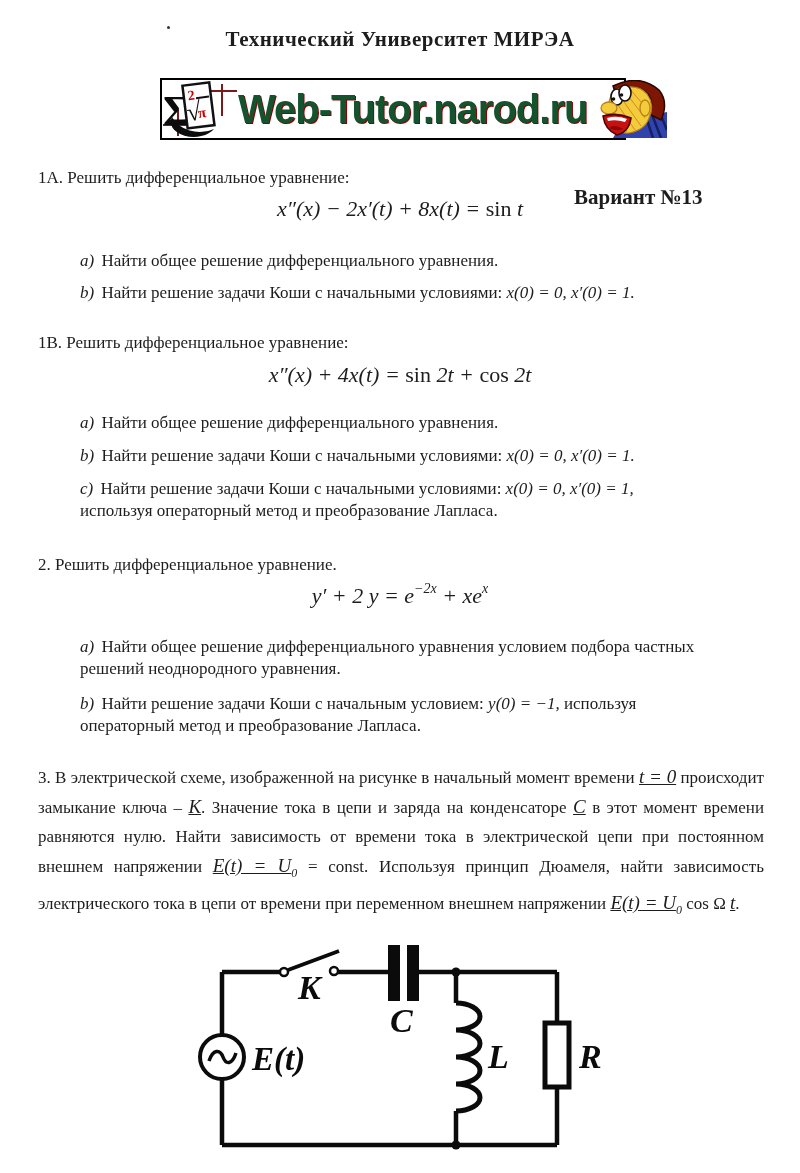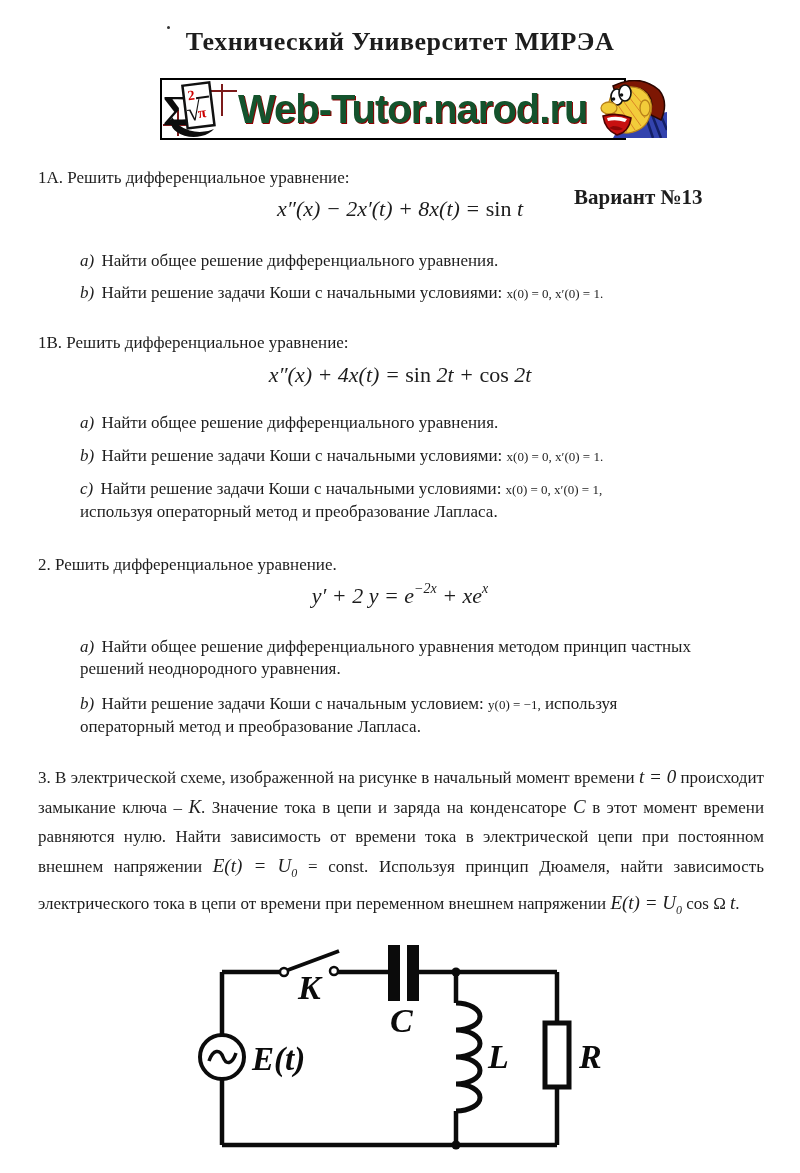--- a/index.html
+++ b/index.html
@@ -5,45 +5,45 @@
   html,body { margin:0; padding:0; background:#ffffff; }
   .page {
     position:relative; width:800px; height:1173px; background:#ffffff;
     font-family:"Liberation Serif", serif; color:#1d1d1d; overflow:hidden;
   }
   .abs { position:absolute; }
 
   .speck { left:167px; top:26px; width:3px; height:3px; background:#333; border-radius:50%; }
 
   .doc-title { left:0; top:27px; width:800px; text-align:center;
-    font-size:26px; font-weight:bold; letter-spacing:0.5px; }
+    font-size:21px; font-weight:bold; letter-spacing:0.5px; }
 
   
   .banner { left:160px; top:78px; width:462px; height:58px; border:2px solid #000;
     background:#fff; display:flex; align-items:center; }
   .logo-box { flex:0 0 76px; height:58px; position:relative; }
   .site-text { flex:1 1 auto; text-align:right;
     font-family:"Liberation Sans", sans-serif; font-weight:bold; font-size:40px;
     color:#14532d; text-shadow:1px 1px 0 #8d0000; letter-spacing:-1px;
     white-space:nowrap; }
   .mascot-box { flex:0 0 80px; height:58px; position:relative; }
 
   .variant { left:574px; top:157px; font-size:21px; font-weight:bold;margin-top:28px; }
 
   .sec-title { left:38px; font-size:17px; }
   .eq { left:0; width:800px; text-align:center; font-size:22px; font-style:italic; }
   .eq .fn { font-style:normal;margin-top:28px; }
   .eq sup { font-size:14px; position:relative; top:-2px; }
 
   .item { left:80px; width:690px; font-size:17px; line-height:22px; }
   .item .letter { font-style:italic; padding-right:3px; }
-  .imath { font-size:13px; }
+  .imath { font-style:italic; font-size:17px; }
 
   .para { left:38px; width:726px; font-size:17px; line-height:29px; text-align:justify; }
-  .pmath { font-style:italic; font-size:19px; }
+  .pmath { font-style:italic; font-size:19px;text-decoration:underline; }
   .pmath sub, .para sub { font-size:12px; font-style:italic; }
 
   .circuit { left:180px; top:933px; }
   .circ-label { font-family:"Liberation Serif", serif; font-weight:bold; font-style:italic; }
 </style>
 </head>
 <body>
 
 <div class="page">
 
@@ -98,21 +98,21 @@
   <div class="abs item" style="top:282px"><span class="letter">b)</span> <span>Найти решение задачи Коши с начальными условиями:</span> <span class="imath">x(0) = 0,  x′(0) = 1.</span></div>
 
   <div class="abs sec-title" style="top:333px">1В. Решить дифференциальное уравнение:</div>
   <div class="abs eq" style="top:362px"><span>x″(x) + 4x(t) = </span><span class="fn">sin </span><span>2t + </span><span class="fn">cos </span><span>2t</span></div>
   <div class="abs item" style="top:412px"><span class="letter">a)</span> <span>Найти общее решение дифференциального уравнения.</span></div>
   <div class="abs item" style="top:445px"><span class="letter">b)</span> <span>Найти решение задачи Коши с начальными условиями:</span> <span class="imath">x(0) = 0, x′(0) = 1.</span></div>
   <div class="abs item" style="top:478px"><span class="letter">c)</span> <span>Найти решение задачи Коши с начальными условиями:</span> <span class="imath">x(0) = 0, x′(0) = 1,</span><br><span>используя операторный метод и преобразование Лапласа.</span></div>
 
   <div class="abs sec-title" style="top:555px">2. Решить дифференциальное уравнение.</div>
   <div class="abs eq" style="top:583px"><span>y′ + 2 y = e</span><sup>−2x</sup><span> + xe</span><sup>x</sup></div>
-  <div class="abs item" style="top:636px"><span class="letter">a)</span> <span>Найти общее решение дифференциального уравнения методом принцип частных</span><br><span>решений неоднородного уравнения.</span></div>
+  <div class="abs item" style="top:636px"><span class="letter">a)</span> <span>Найти общее решение дифференциального уравнения условием подбора частных</span><br><span>решений неоднородного уравнения.</span></div>
   <div class="abs item" style="top:693px"><span class="letter">b)</span> <span>Найти решение задачи Коши с начальным условием:</span> <span class="imath">y(0) = −1,</span> <span>используя</span><br><span>операторный метод и преобразование Лапласа.</span></div>
 
   <div class="abs para" style="top:762px"><span>3. В электрической схеме, изображенной на рисунке в начальный момент времени </span><span class="pmath">t = 0</span><span> происходит замыкание ключа – </span><span class="pmath">K</span><span>. Значение тока в цепи и заряда на конденсаторе </span><span class="pmath">C</span><span> в этот момент времени равняются нулю. Найти зависимость от времени тока в электрической цепи при постоянном внешнем напряжении </span><span class="pmath"><span>E(t) = U</span><sub>0</sub></span><span> = const. Используя принцип Дюамеля, найти зависимость электрического тока в цепи от времени при переменном внешнем напряжении </span><span class="pmath"><span>E(t) = U</span><sub>0</sub></span><span> cos Ω </span><span class="pmath">t</span><span>.</span></div>
 
   <div class="abs circuit">
     <svg width="450" height="240" viewBox="0 0 450 240">
       <g stroke="#0b0b0b" stroke-width="4.5" fill="none">
 
         <line x1="42" y1="39" x2="101" y2="39"></line>
         <line x1="158" y1="39" x2="208" y2="39"></line>

